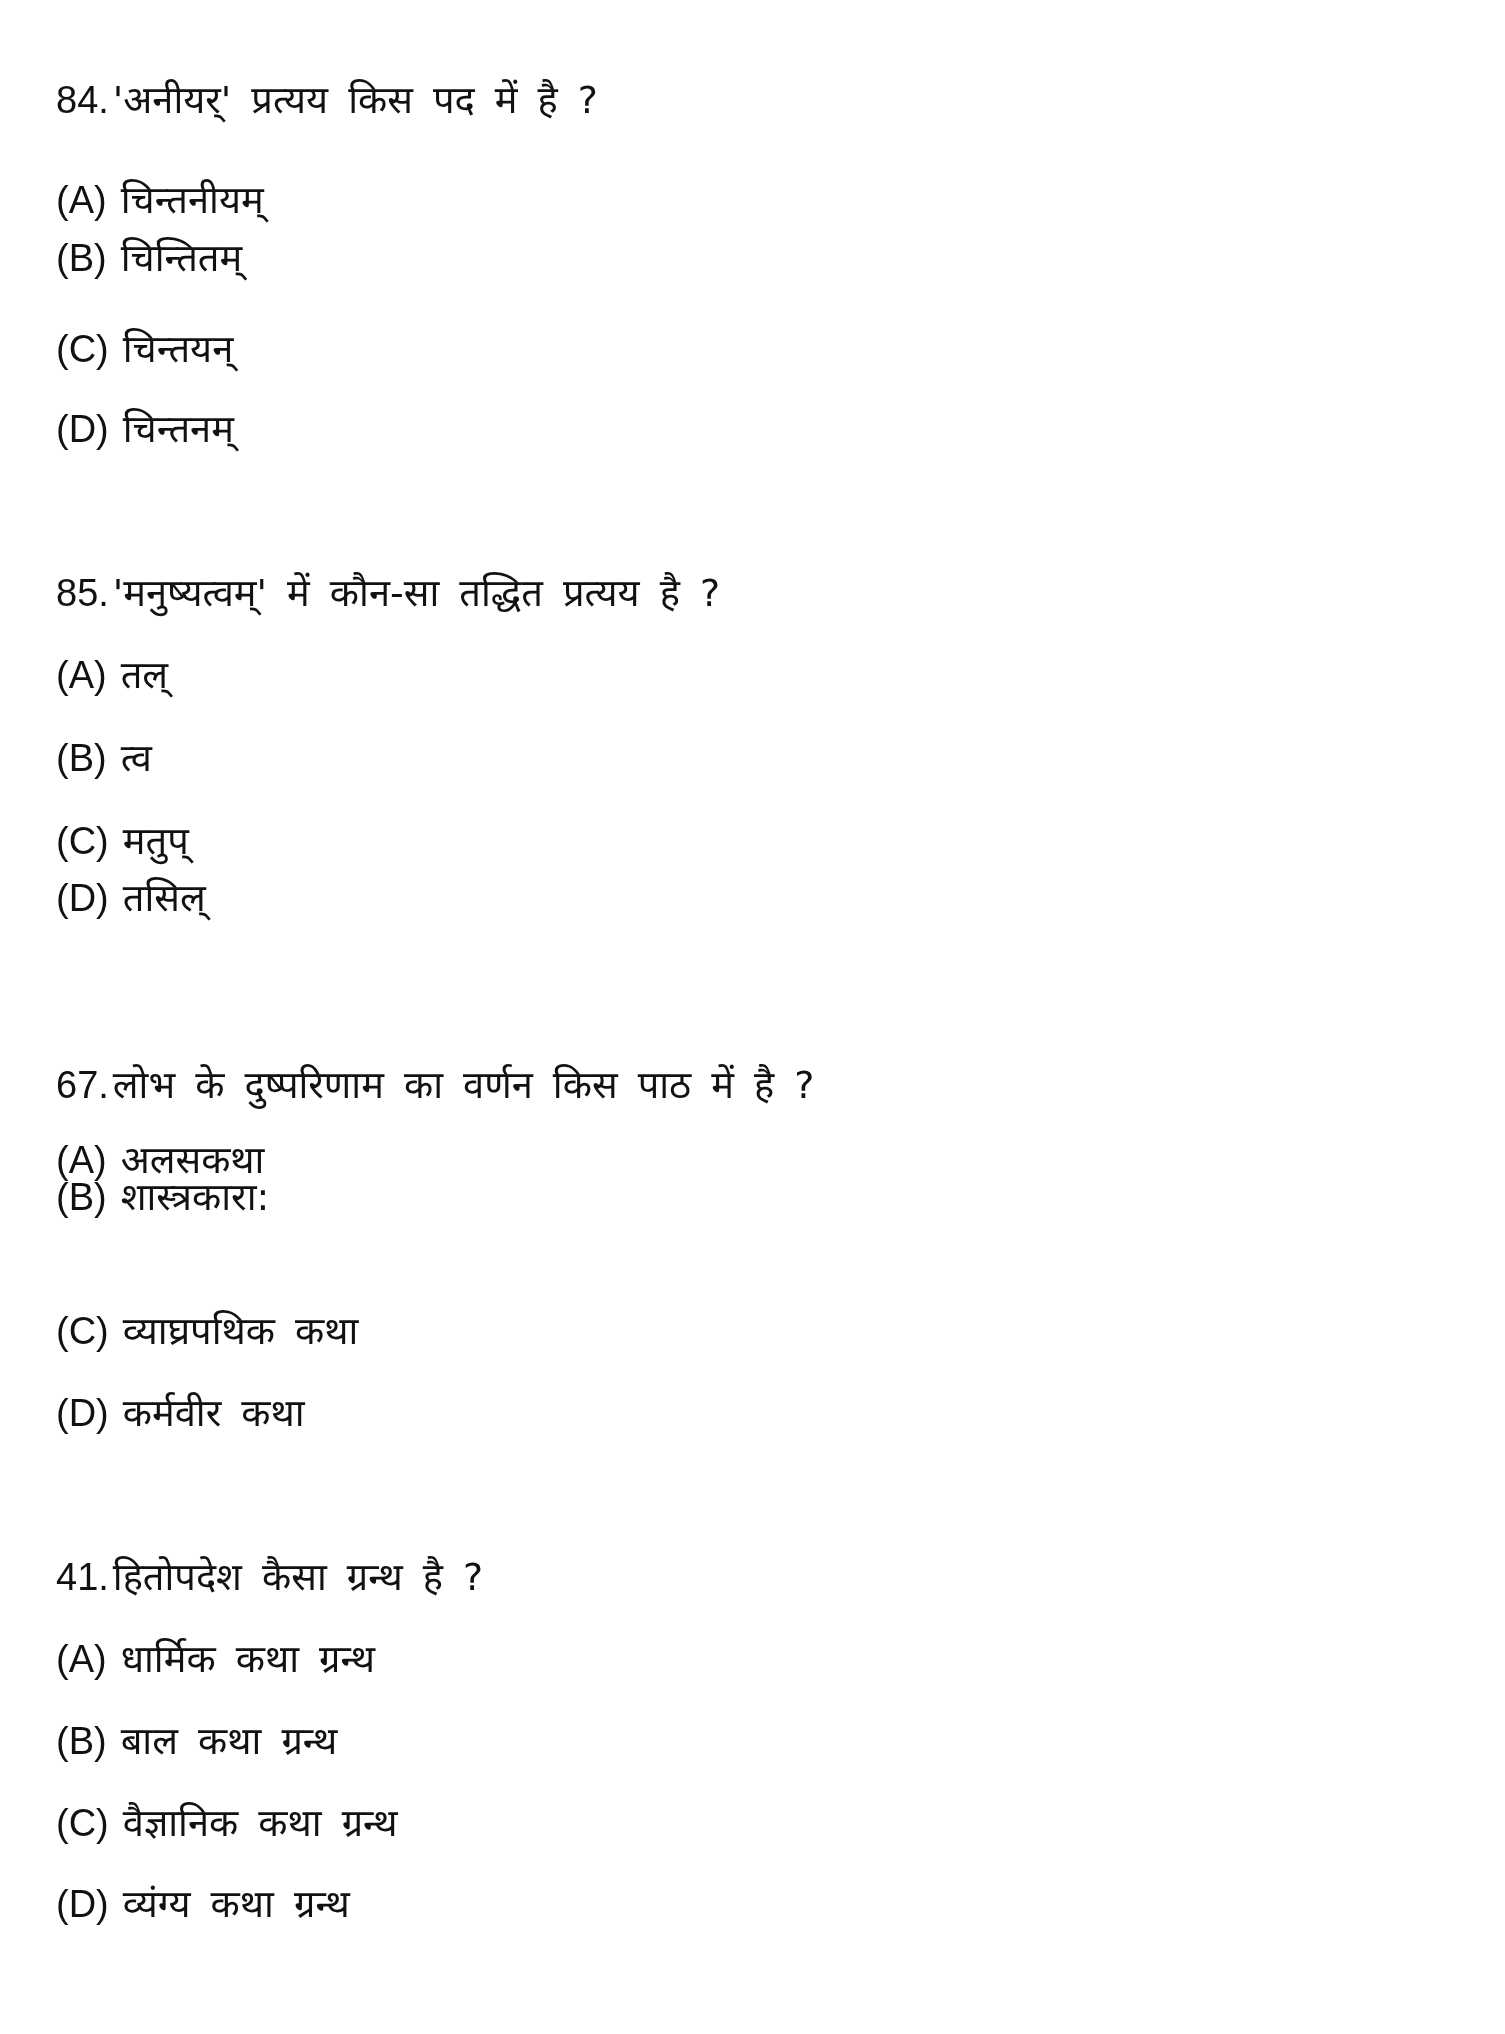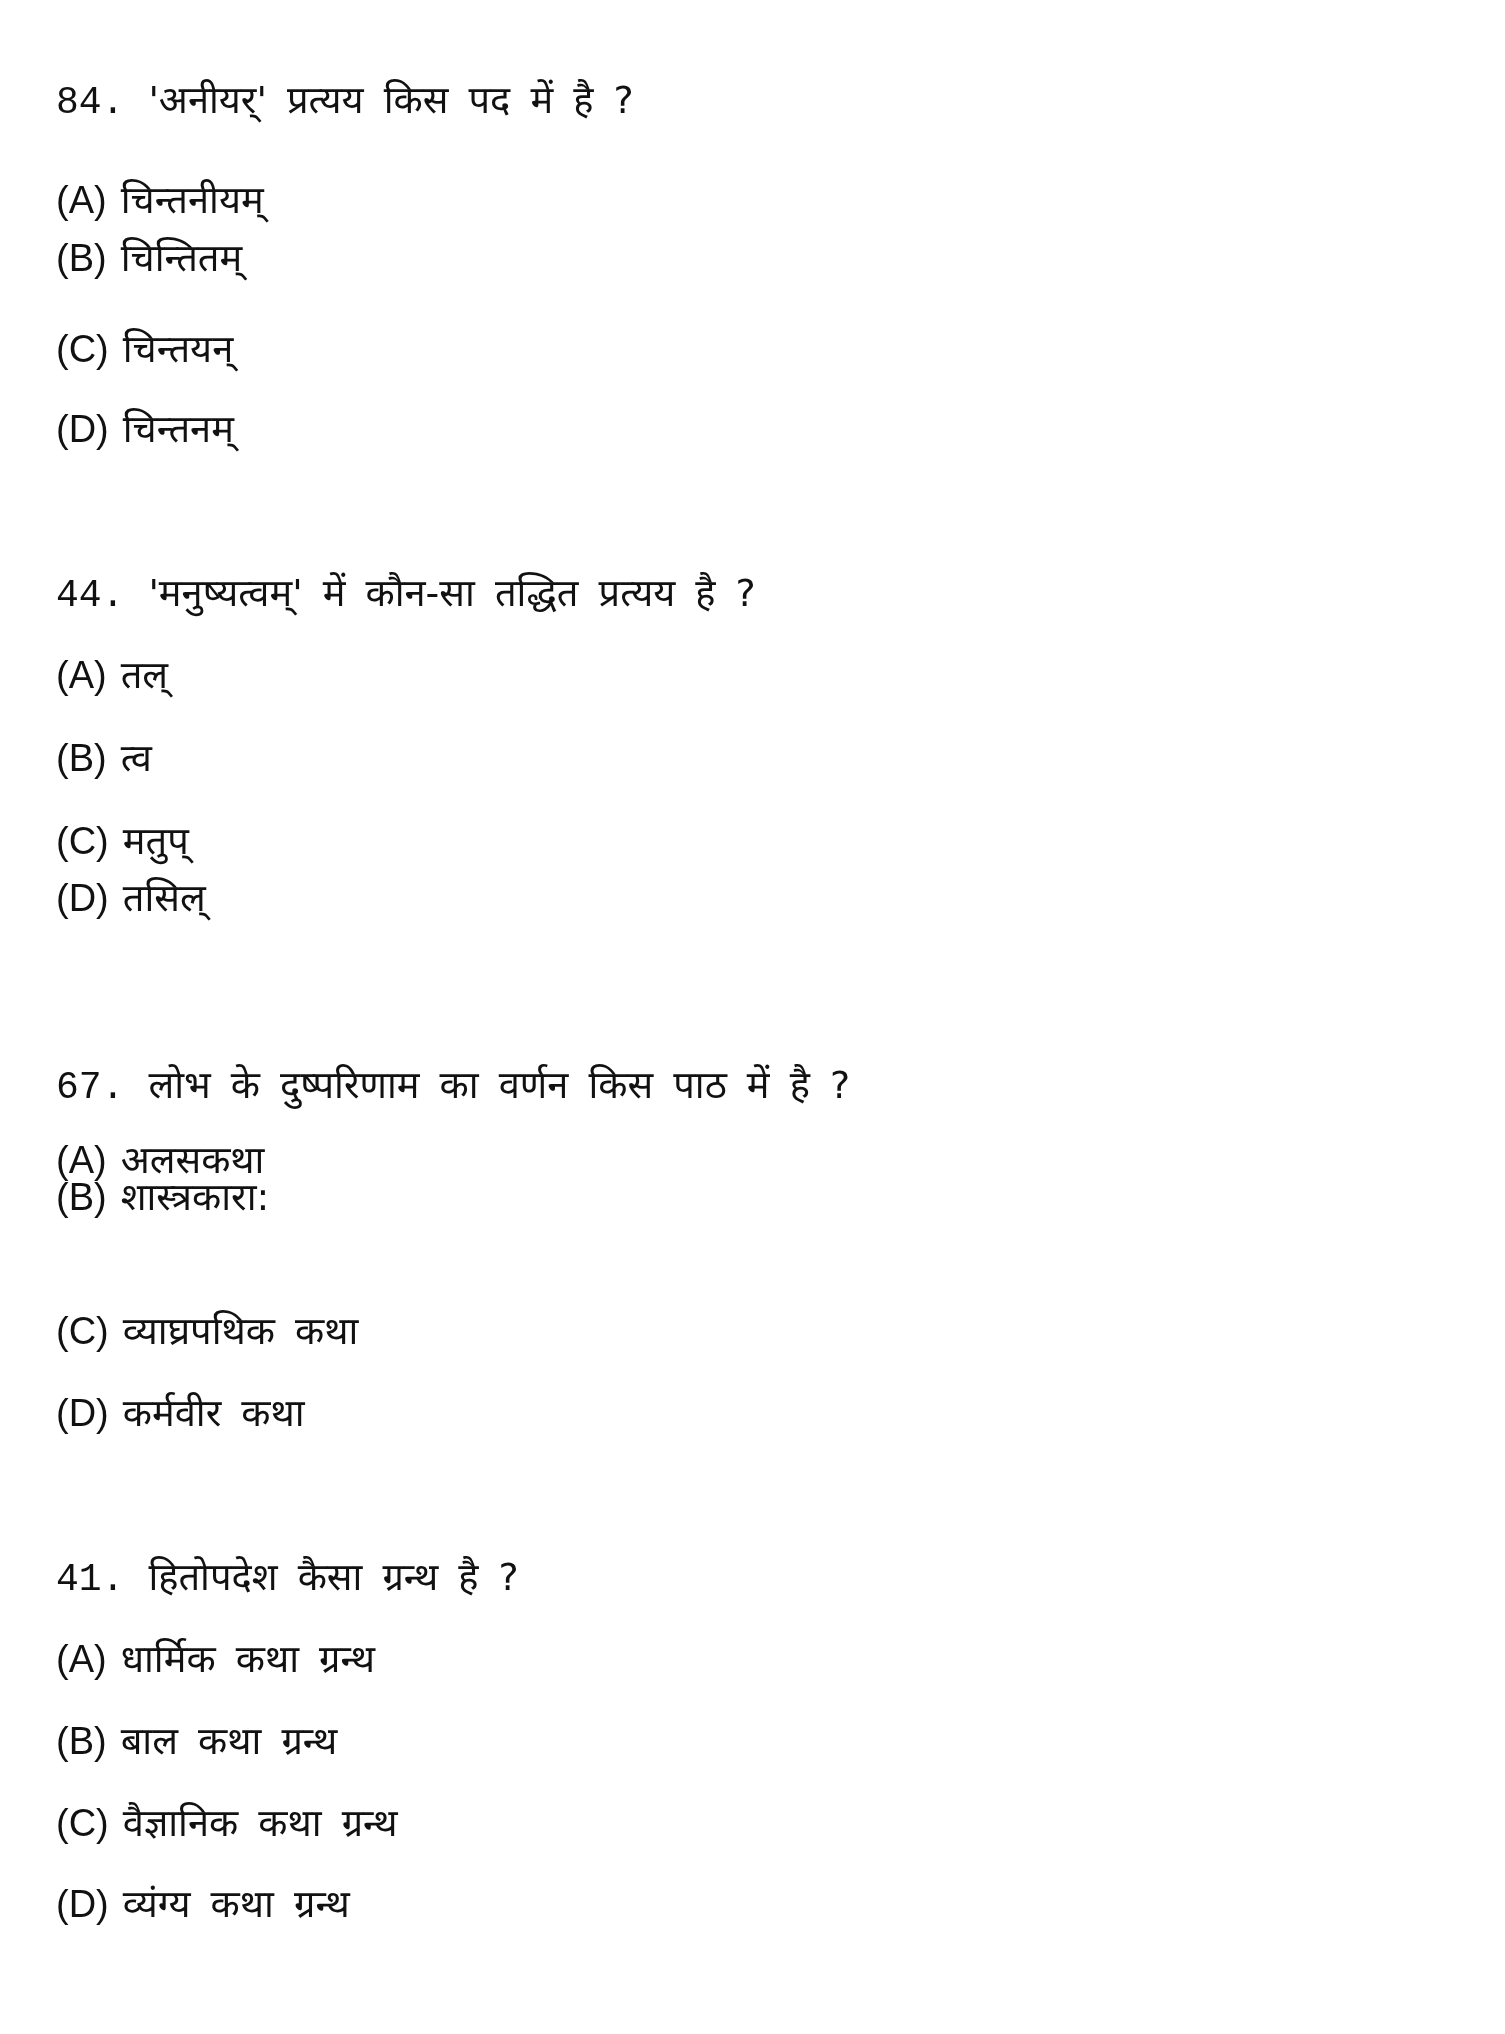--- a/index.html
+++ b/index.html
@@ -1,34 +1,34 @@
 <!DOCTYPE html>
 <html><head>
 <meta charset="utf-8">
 <style>
   html, body { margin:0; padding:0; background:#ffffff; }
   body { width:1505px; height:2034px; position:relative; overflow:hidden;
          font-family:"DejaVu Sans", "Liberation Sans", sans-serif; color:#111111; }
   .line { position:absolute; left:56px; font-size:38px; line-height:48px; white-space:nowrap; word-spacing:8px; }
   .label { font-family:"Liberation Sans", sans-serif; margin-right:14px; }
-  .num { font-family:Liberation Mono, monospace; margin-right:24px; }
+  .num { font-family:Liberation Sans, sans-serif; margin-right:4px; }
 </style>
 </head>
 <body>
 
 <div class="line" style="top:76px">
   <span class="num">84.</span><span>'अनीयर्' प्रत्यय किस पद में है ?</span>
 </div>
 <div class="line" style="top:176px"><span class="label">(A)</span><span>चिन्तनीयम्</span></div>
 <div class="line" style="top:234px"><span class="label">(B)</span><span>चिन्तितम्</span></div>
 <div class="line" style="top:325px"><span class="label">(C)</span><span>चिन्तयन्</span></div>
 <div class="line" style="top:405px"><span class="label">(D)</span><span>चिन्तनम्</span></div>
 
 <div class="line" style="top:569px">
-  <span class="num">44.</span><span>'मनुष्यत्वम्' में कौन-सा तद्धित प्रत्यय है ?</span>
+  <span class="num">85.</span><span>'मनुष्यत्वम्' में कौन-सा तद्धित प्रत्यय है ?</span>
 </div>
 <div class="line" style="top:651px"><span class="label">(A)</span><span>तल्</span></div>
 <div class="line" style="top:734px"><span class="label">(B)</span><span>त्व</span></div>
 <div class="line" style="top:817px"><span class="label">(C)</span><span>मतुप्</span></div>
 <div class="line" style="top:874px"><span class="label">(D)</span><span>तसिल्</span></div>
 
 <div class="line" style="top:1061px">
   <span class="num">67.</span><span>लोभ के दुष्परिणाम का वर्णन किस पाठ में है ?</span>
 </div>
 <div class="line" style="top:1136px"><span class="label">(A)</span><span>अलसकथा</span></div>

